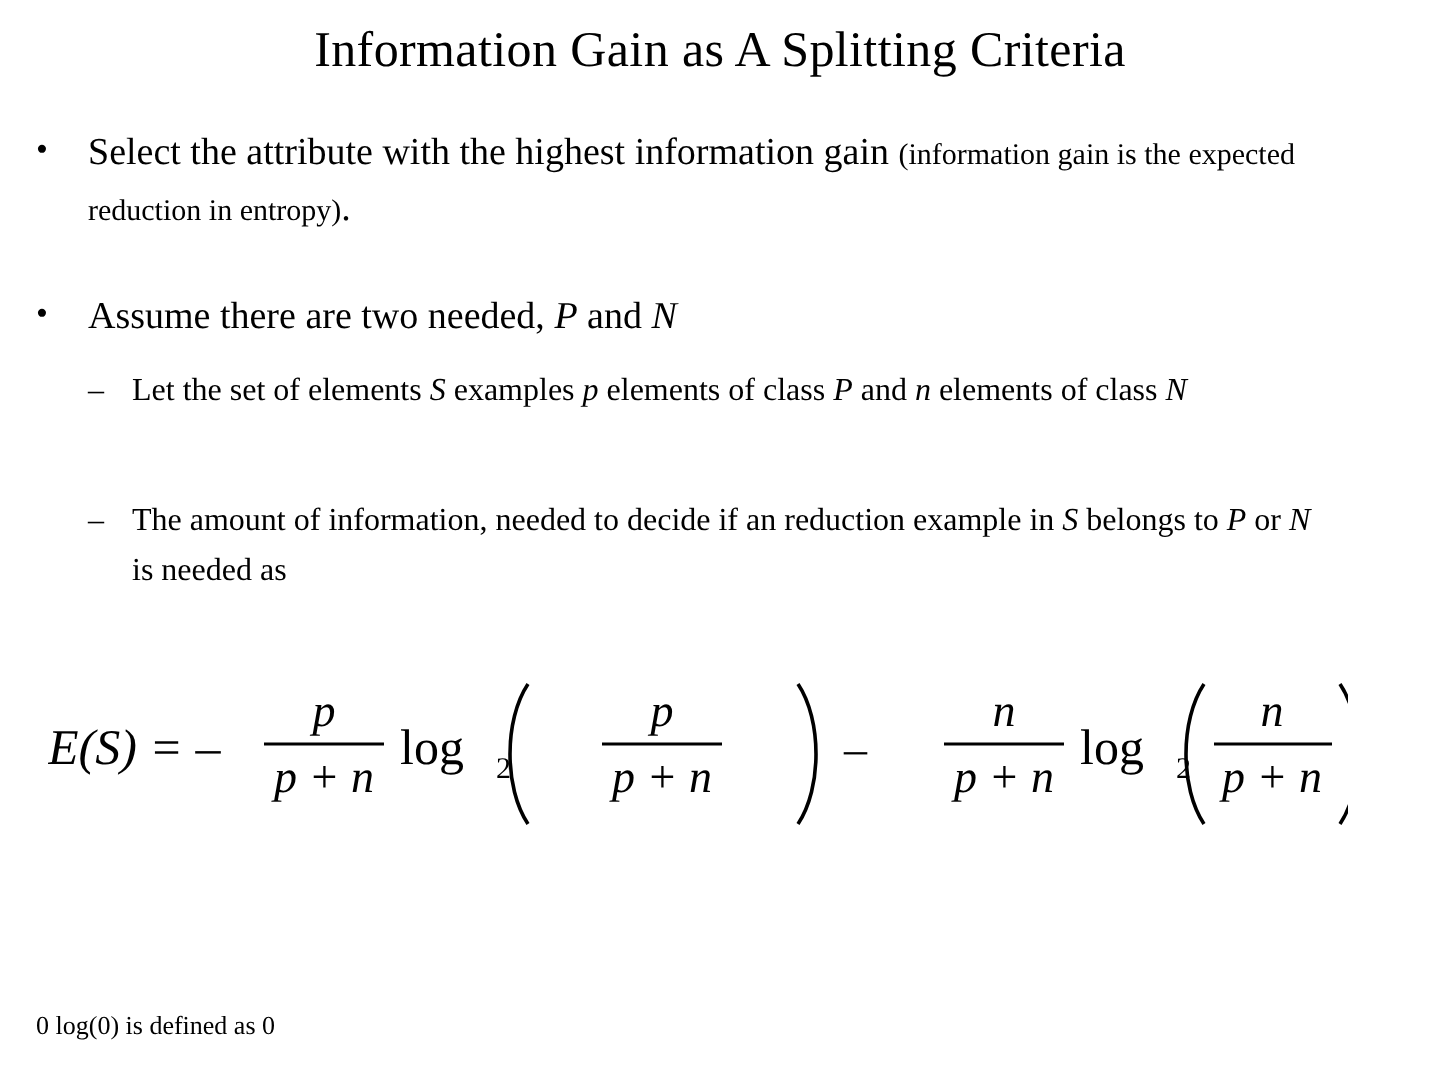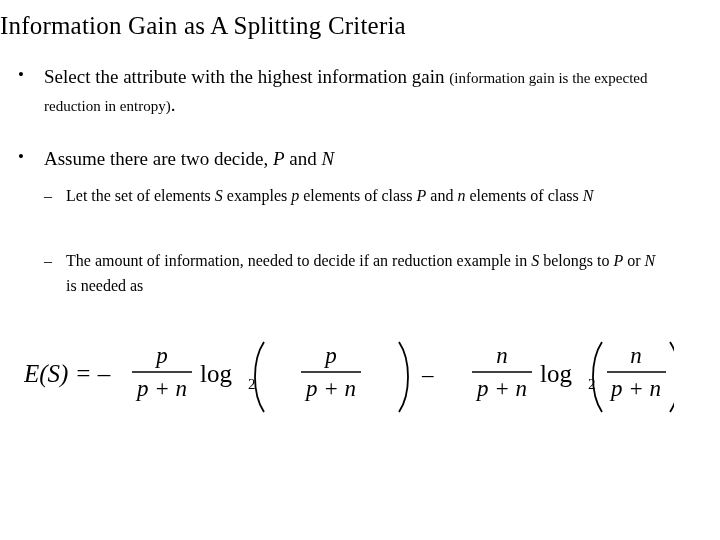--- a/index.html
+++ b/index.html
@@ -18,20 +18,21 @@
   .slide {
     position: relative;
     width: 720px;
     height: 540px;
   }
   .title {
     position: absolute;
     top: 12px;
     left: 0;
     width: 720px;
+    text-align: center;
     font-size: 25px;
     font-family: "Liberation Serif", serif;
     letter-spacing: 0.2px;
   }
   .bullet1 {
     position: absolute;
     font-size: 19px;
     line-height: 1.45;
   }
   .b1-marker {
@@ -86,21 +87,21 @@
 
   <div class="title">Information Gain as A Splitting Criteria</div>
 
   <div class="bullet1" style="left:18px; top:63px; width:660px;">
     <span class="b1-marker">•</span>
     <span class="b1-text"><span>Select the attribute with the highest information gain </span><span class="small">(</span><span class="small">information gain is the expected reduction in entropy</span><span class="small">)</span><span>.</span></span>
   </div>
 
   <div class="bullet1" style="left:18px; top:145px; width:660px;">
     <span class="b1-marker">•</span>
-    <span class="b1-text"><span>Assume there are two decide, </span><span class="ital">P</span><span>  and </span><span class="ital">N</span></span>
+    <span class="b1-text"><span>Assume there are two needed, </span><span class="ital">P</span><span>  and </span><span class="ital">N</span></span>
   </div>
 
   <div class="bullet2" style="left:44px; top:184px; width:620px;">
     <span class="b2-marker">–</span>
     <span class="b2-text"><span>Let the set of elements </span><span class="ital">S</span><span> examples </span><span class="ital">p</span><span> elements of class </span><span class="ital">P</span><span>  and </span><span class="ital">n</span><span> elements of class </span><span class="ital">N</span></span>
   </div>
 
   <div class="bullet2" style="left:44px; top:249px; width:620px;">
     <span class="b2-marker">–</span>
     <span class="b2-text"><span>The amount of information, needed to decide if an reduction example in </span><span class="ital">S</span><span> belongs to </span><span class="ital">P</span><span>  or </span><span class="ital">N</span><span> is needed as</span></span>
@@ -135,14 +136,15 @@
 
       <path d="M 578 12 C 566 30, 566 64, 578 82" stroke="#000" stroke-width="1.8" fill="none"></path>
       <path d="M 646 12 C 658 30, 658 64, 646 82" stroke="#000" stroke-width="1.8" fill="none"></path>
 
       <text id="f2-argnum" x="612" y="33" font-family="Liberation Serif, serif" font-style="italic" font-size="23" text-anchor="middle" fill="#000">n</text>
       <line x1="583" y1="42" x2="642" y2="42" stroke="#000" stroke-width="1.6"></line>
       <text id="f2-argden" x="612" y="66" font-family="Liberation Serif, serif" font-style="italic" font-size="23" text-anchor="middle" fill="#000">p + n</text>
     </svg>
   </div>
 
+  <div class="footnote">0 log(0) is defined as 0</div>
 
 </div>
 
 </body></html>

